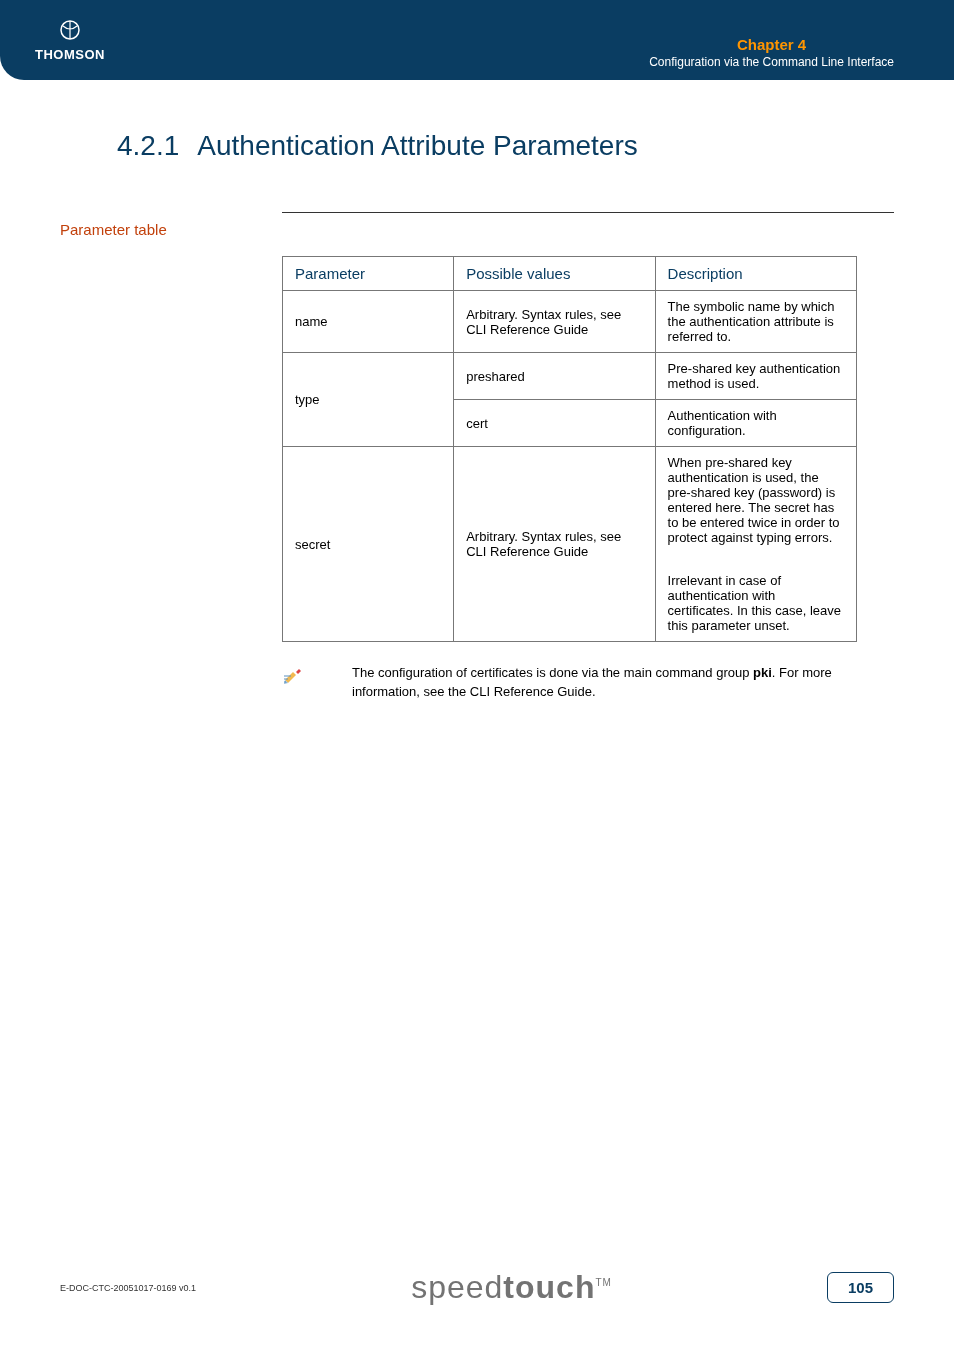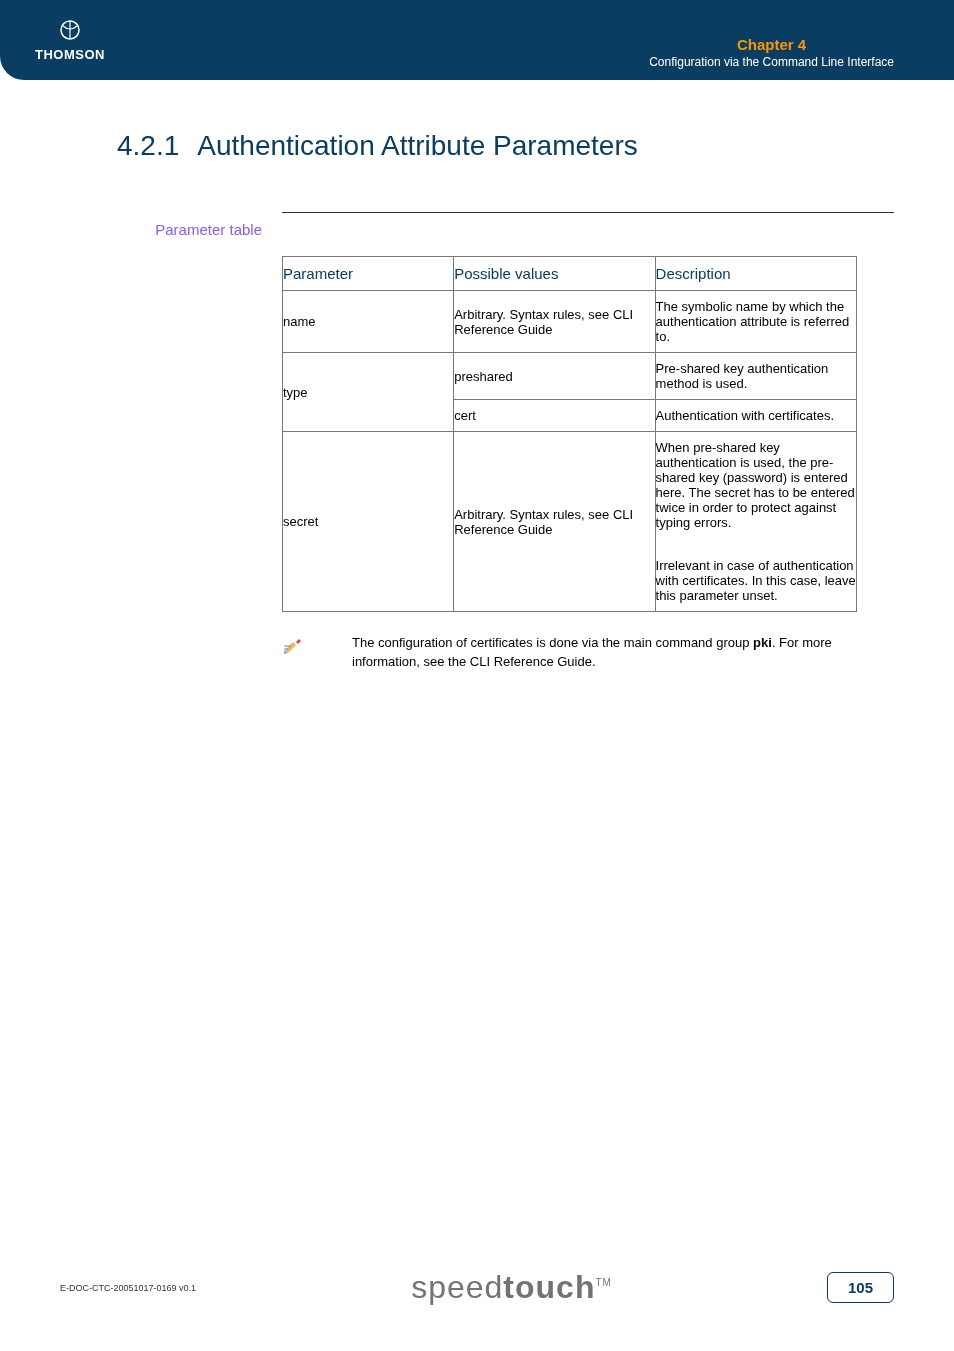--- a/index.html
+++ b/index.html
@@ -64,40 +64,40 @@
     border-top: 1px solid #333;
     margin-left: 222px;
     margin-bottom: 8px;
   }
   .body-row {
     display: flex;
     align-items: flex-start;
   }
   .side-label {
     width: 222px;
-    text-align: right;
+    text-align: left;
     padding-right: 20px;
-    color: #8b5cf6;
+    color: #c2410c;
     font-family: "Trebuchet MS", Arial, sans-serif;
     font-size: 15px;
   }
   .body-text {
     flex: 1;
     font-size: 13px;
     line-height: 1.45;
   }
   .param-table {
     margin-left: 222px;
     margin-top: 18px;
     border-collapse: collapse;
     width: 575px;
   }
   .param-table th, .param-table td {
     border: 1px solid #777;
-    padding: 8px 0;
+    padding: 8px 12px;
     font-size: 13px;
     text-align: left;
     vertical-align: top;
   }
   .param-table th {
     font-family: "Trebuchet MS", Arial, sans-serif;
     color: #0a3d62;
     font-weight: normal;
     font-size: 15px;
   }
@@ -196,21 +196,21 @@
         <td>Arbitrary. Syntax rules, see CLI Reference Guide</td>
         <td>The symbolic name by which the authentication attribute is referred to.</td>
       </tr>
       <tr>
         <td rowspan="2">type</td>
         <td>preshared</td>
         <td>Pre-shared key authentication method is used.</td>
       </tr>
       <tr>
         <td>cert</td>
-        <td>Authentication with certificates.</td>
+        <td>Authentication with configuration.</td>
       </tr>
       <tr>
         <td>secret</td>
         <td>Arbitrary. Syntax rules, see CLI Reference Guide</td>
         <td>
           <div class="desc-stack">
             <p>When pre-shared key authentication is used, the pre-shared key (password) is entered here. The secret has to be entered twice in order to protect against typing errors.</p>
             <p>Irrelevant in case of authentication with certificates. In this case, leave this parameter unset.</p>
           </div>
         </td>

